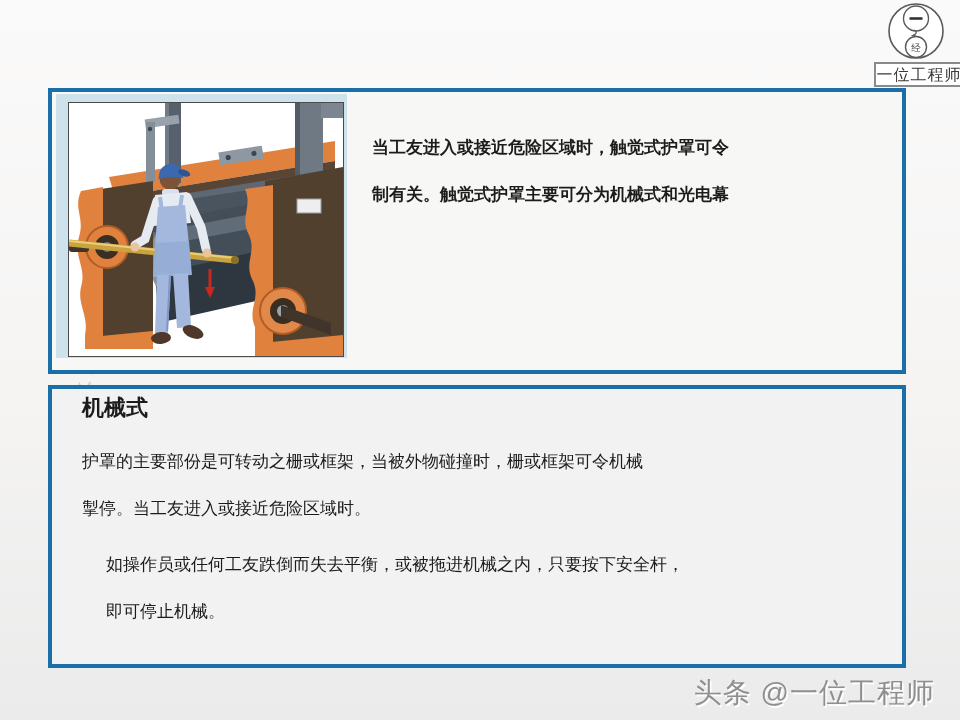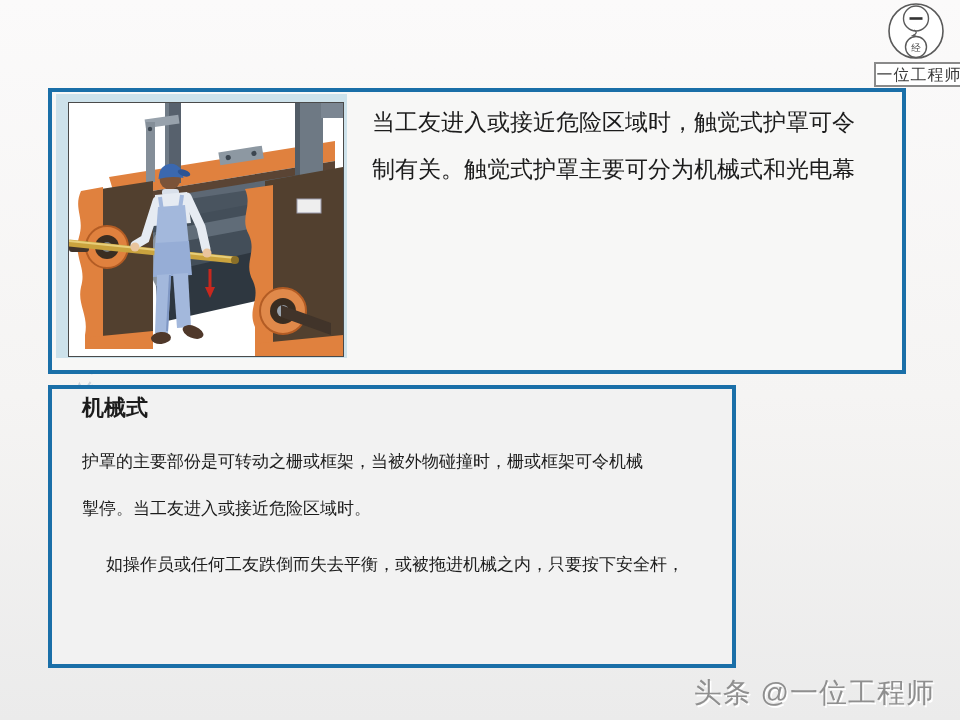--- a/index.html
+++ b/index.html
@@ -20,27 +20,27 @@
   .logo{position:absolute;left:874px;top:2px;width:80px;}
   .logo svg{display:block;margin:0 auto;}
   .logo-label{
     margin-top:2px;border:2px solid #8a8a8a;background:#fff;
     text-align:center;font-family:"Liberation Serif","DejaVu Serif",serif;
     font-size:16px;line-height:21px;color:#3a3a3a;letter-spacing:1px;width:86px;
   }
   
   .box{position:absolute;border:4px solid #1a6fa8;box-sizing:border-box;}
   .box-intro{left:48px;top:88px;width:858px;height:286px;background:#f7f7f6;}
-  .box-mech{left:48px;top:385px;width:688px;height:283px;background:#f2f2f2;}
+  .box-mech{left:48px;top:385px;width:858px;height:283px;background:#f2f2f2;}
   
   .pic-mat{position:absolute;left:4px;top:2px;width:291px;height:264px;background:#cde2eb;}
   .pic-frame{position:absolute;left:12px;top:8px;width:274px;height:253px;background:#fff;border:1px solid #4a4a4a;box-sizing:content-box;}
   .pic-frame svg{display:block;width:274px;height:253px;}
   
-  .intro-text{position:absolute;left:320px;top:7px;width:530px;font-size:23px;line-height:47px;}
+  .intro-text{position:absolute;left:320px;top:32px;width:530px;font-size:17px;line-height:47px;font-weight:bold;}
   .intro-text div{white-space:nowrap;}
   .mech-heading{position:absolute;left:30px;top:4px;font-size:22px;font-weight:bold;line-height:30px;}
   .mech-p{position:absolute;left:30px;font-size:17px;line-height:47px;}
   .mech-p div{white-space:nowrap;}
   .mech-p1{top:49px;}
   .mech-p2{top:152px;margin-left:24px;}
   
   .footer-brand{
     position:absolute;right:25px;top:674px;
     font-size:28px;font-weight:normal;color:#8f8f8f;letter-spacing:1px;
@@ -151,16 +151,17 @@
 </div>
 
 <div class="box box-mech">
   <div class="mech-heading">机械式</div>
   <div class="mech-p mech-p1">
       <div>护罩的主要部份是可转动之栅或框架，当被外物碰撞时，栅或框架可令机械</div>
       <div>掣停。当工友进入或接近危险区域时。</div>
     </div>
   <div class="mech-p mech-p2">
       <div>如操作员或任何工友跌倒而失去平衡，或被拖进机械之内，只要按下安全杆，</div>
+      <div>即可停止机械。</div>
     </div>
 </div>
 
 <div class="footer-brand">头条 @一位工程师</div>
 
 </body></html>

